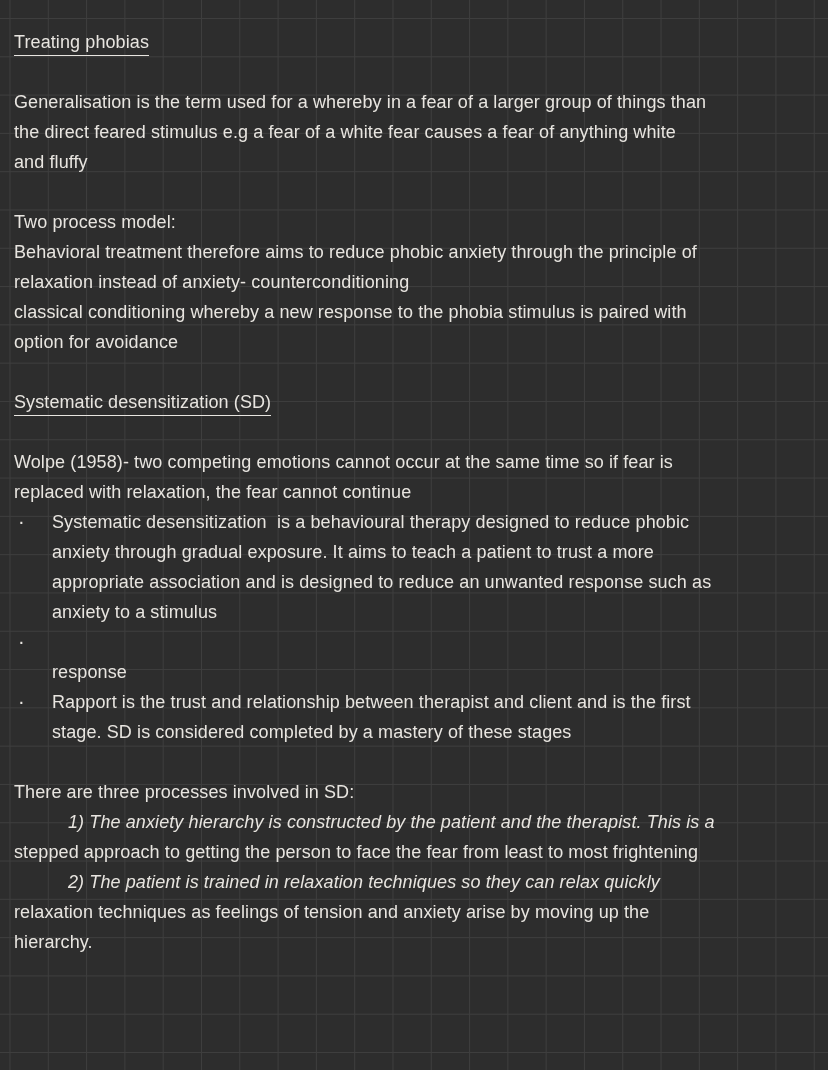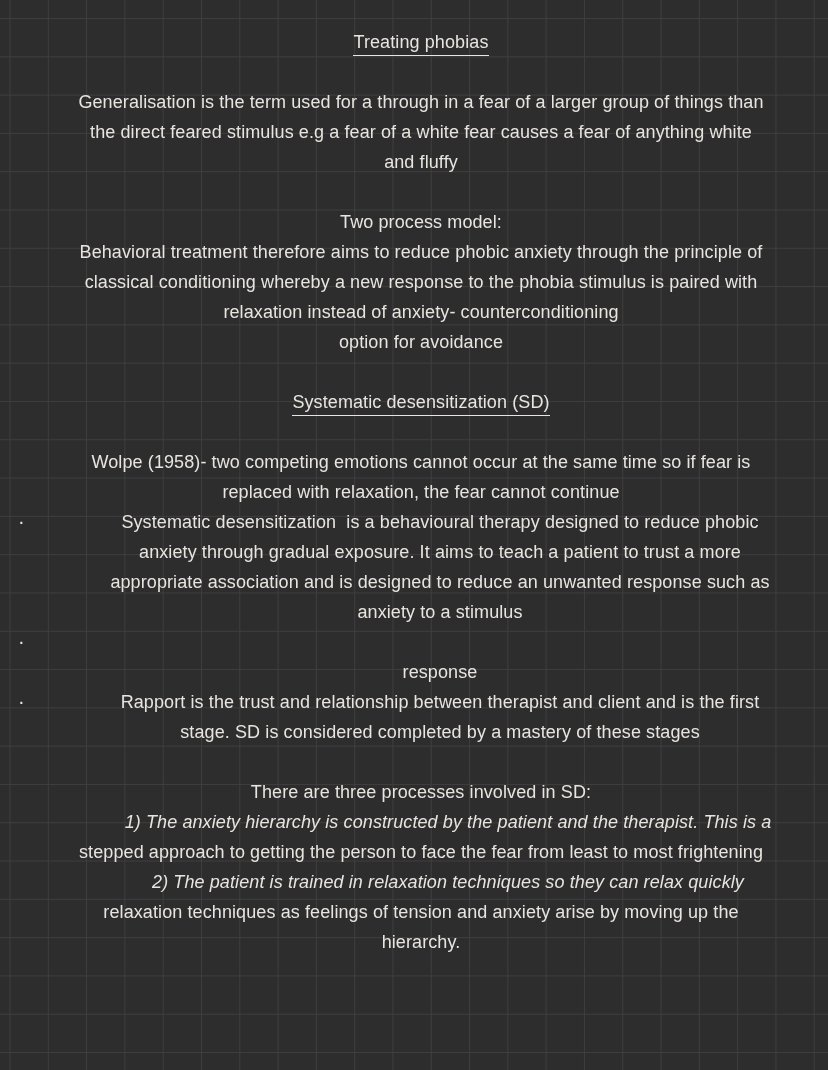--- a/index.html
+++ b/index.html
@@ -25,21 +25,20 @@
     letter-spacing: 0.1px;
     color: var(--ink, #e8e5e0);
   }
   .line {
     position: relative;
     height: 30px;
     line-height: 30px;
     padding-left: 14px;
     white-space: pre;
     box-sizing: border-box;
-    text-align: center;
   }
   .line.blank { height: 30px; }
   .line.heading .hl {
     display: inline-block;
     line-height: 24px;
     padding-bottom: 1px;
     border-bottom: 1.5px solid var(--ink, #e8e5e0);
   }
   .line.bullet { padding-left: 52px; }
   .line.bullet .dot {
@@ -51,28 +50,28 @@
   }
   .line.bullet-cont { padding-left: 52px; }
   .line.indent { padding-left: 68px; font-style: italic; }
 </style>
 </head>
 <body>
 
 <div class="page">
     <div class="line heading"><span class="hl">Treating phobias</span></div>
     <div class="line blank"></div>
-    <div class="line normal">Generalisation is the term used for a through in a fear of a larger group of things than</div>
+    <div class="line normal">Generalisation is the term used for a whereby in a fear of a larger group of things than</div>
     <div class="line normal">the direct feared stimulus e.g a fear of a white fear causes a fear of anything white</div>
     <div class="line normal">and fluffy</div>
     <div class="line blank"></div>
     <div class="line normal">Two process model:</div>
     <div class="line normal">Behavioral treatment therefore aims to reduce phobic anxiety through the principle of</div>
+    <div class="line normal">relaxation instead of anxiety- counterconditioning</div>
     <div class="line normal">classical conditioning whereby a new response to the phobia stimulus is paired with</div>
-    <div class="line normal">relaxation instead of anxiety- counterconditioning</div>
     <div class="line normal">option for avoidance</div>
     <div class="line blank"></div>
     <div class="line heading"><span class="hl">Systematic desensitization (SD)</span></div>
     <div class="line blank"></div>
     <div class="line normal">Wolpe (1958)- two competing emotions cannot occur at the same time so if fear is</div>
     <div class="line normal">replaced with relaxation, the fear cannot continue</div>
     <div class="line bullet"><span class="dot">·</span><span>Systematic desensitization  is a behavioural therapy designed to reduce phobic</span></div>
     <div class="line bullet-cont">anxiety through gradual exposure. It aims to teach a patient to trust a more</div>
     <div class="line bullet-cont">appropriate association and is designed to reduce an unwanted response such as</div>
     <div class="line bullet-cont">anxiety to a stimulus</div>

